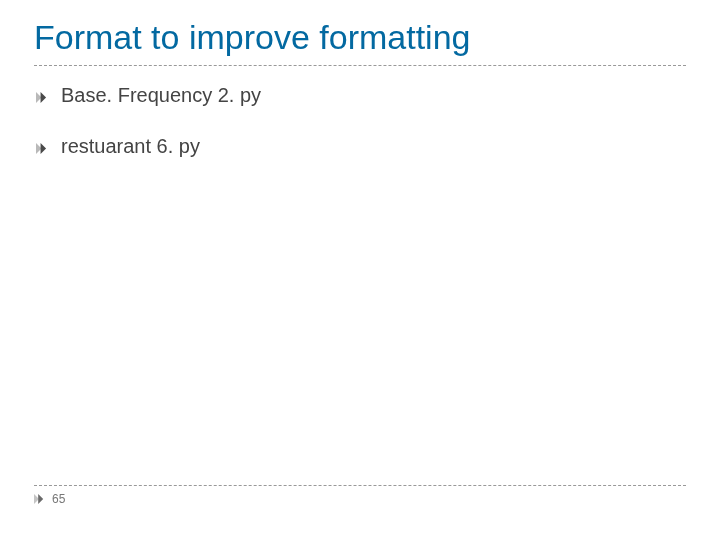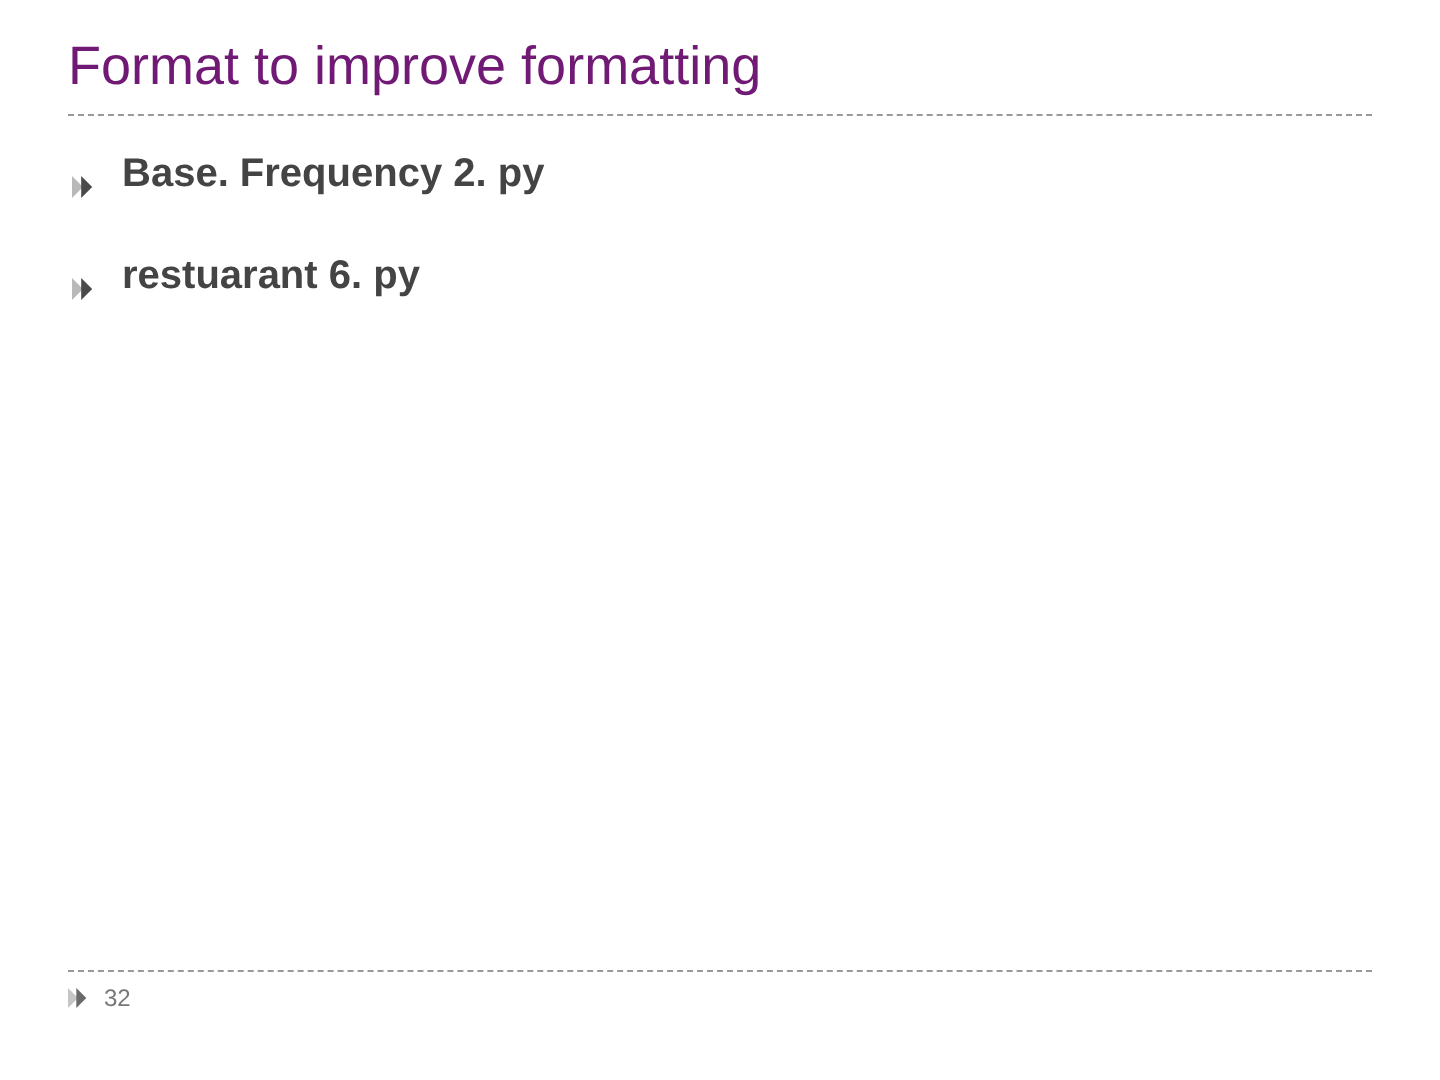--- a/index.html
+++ b/index.html
@@ -20,33 +20,32 @@
       height: 100%;
       padding: 18px 34px 0 34px;
       position: relative;
     }
     .title-area {
       padding-bottom: 8px;
       border-bottom: 1px dashed #999999;
       margin-bottom: 18px;
     }
     .title {
-      font-size: 27px;
+      font-size: 34px;
       font-weight: normal;
-      color: #701a75;
+      color: #0369a1;
     }
     .bullet-list {
       list-style: none;
       padding-left: 2px;
     }
     .bullet-item {
       display: flex;
-      align-items: flex-end;
+      align-items: center;
       margin-bottom: 28px;
-      font-weight: bold;
     }
     .bullet-marker {
       display: inline-flex;
       align-items: center;
       justify-content: center;
       margin-right: 14px;
       margin-top: 4px;
       flex-shrink: 0;
     }
     .bullet-marker svg {
@@ -110,15 +109,15 @@
     </li>
   </ul>
 
   <div class="footer-area">
     <span class="footer-marker">
       <svg viewBox="0 0 12 12">
         <path d="M0 0 L6 6 L0 12 Z" fill="#c5c5c5"></path>
         <path d="M5 0 L11 6 L5 12 Z" fill="#6a6a6a"></path>
       </svg>
     </span>
-    <span class="page-number">32</span>
+    <span class="page-number">65</span>
   </div>
 </div>
 
 </body></html>

